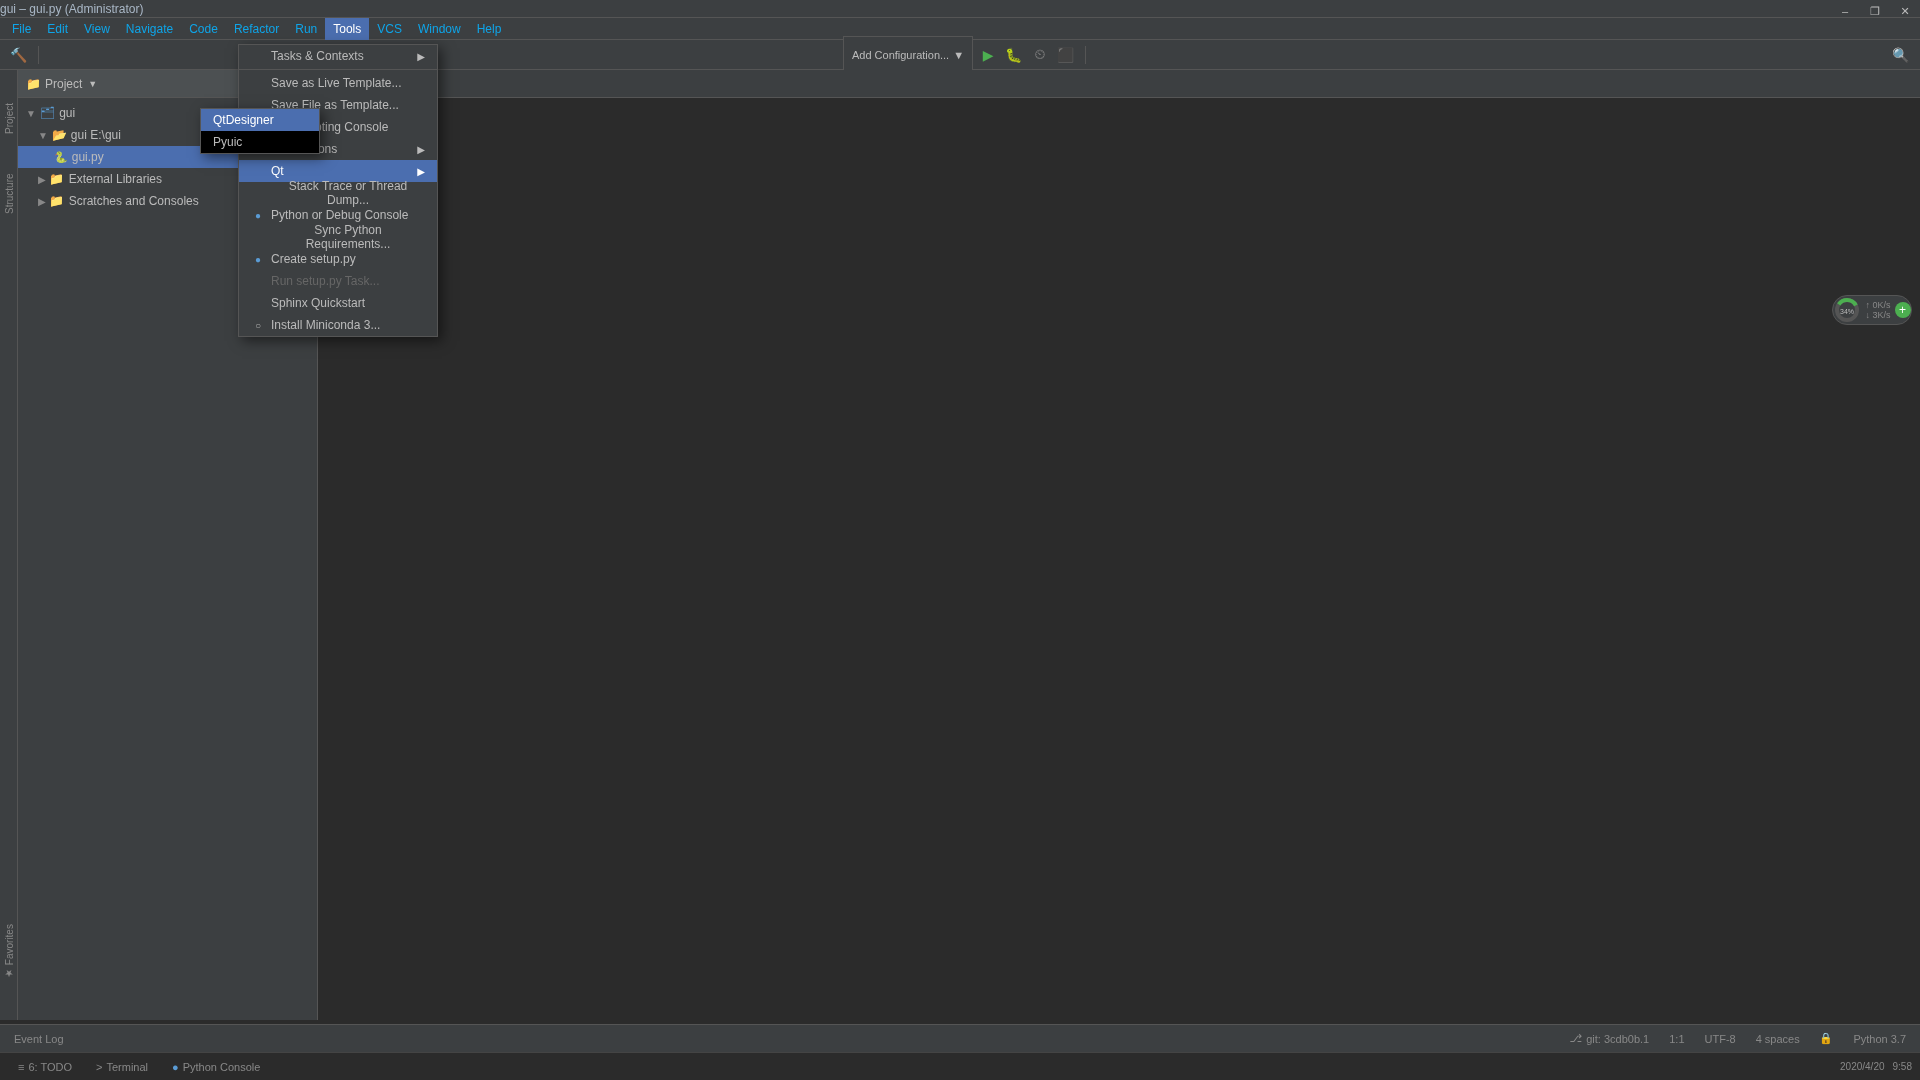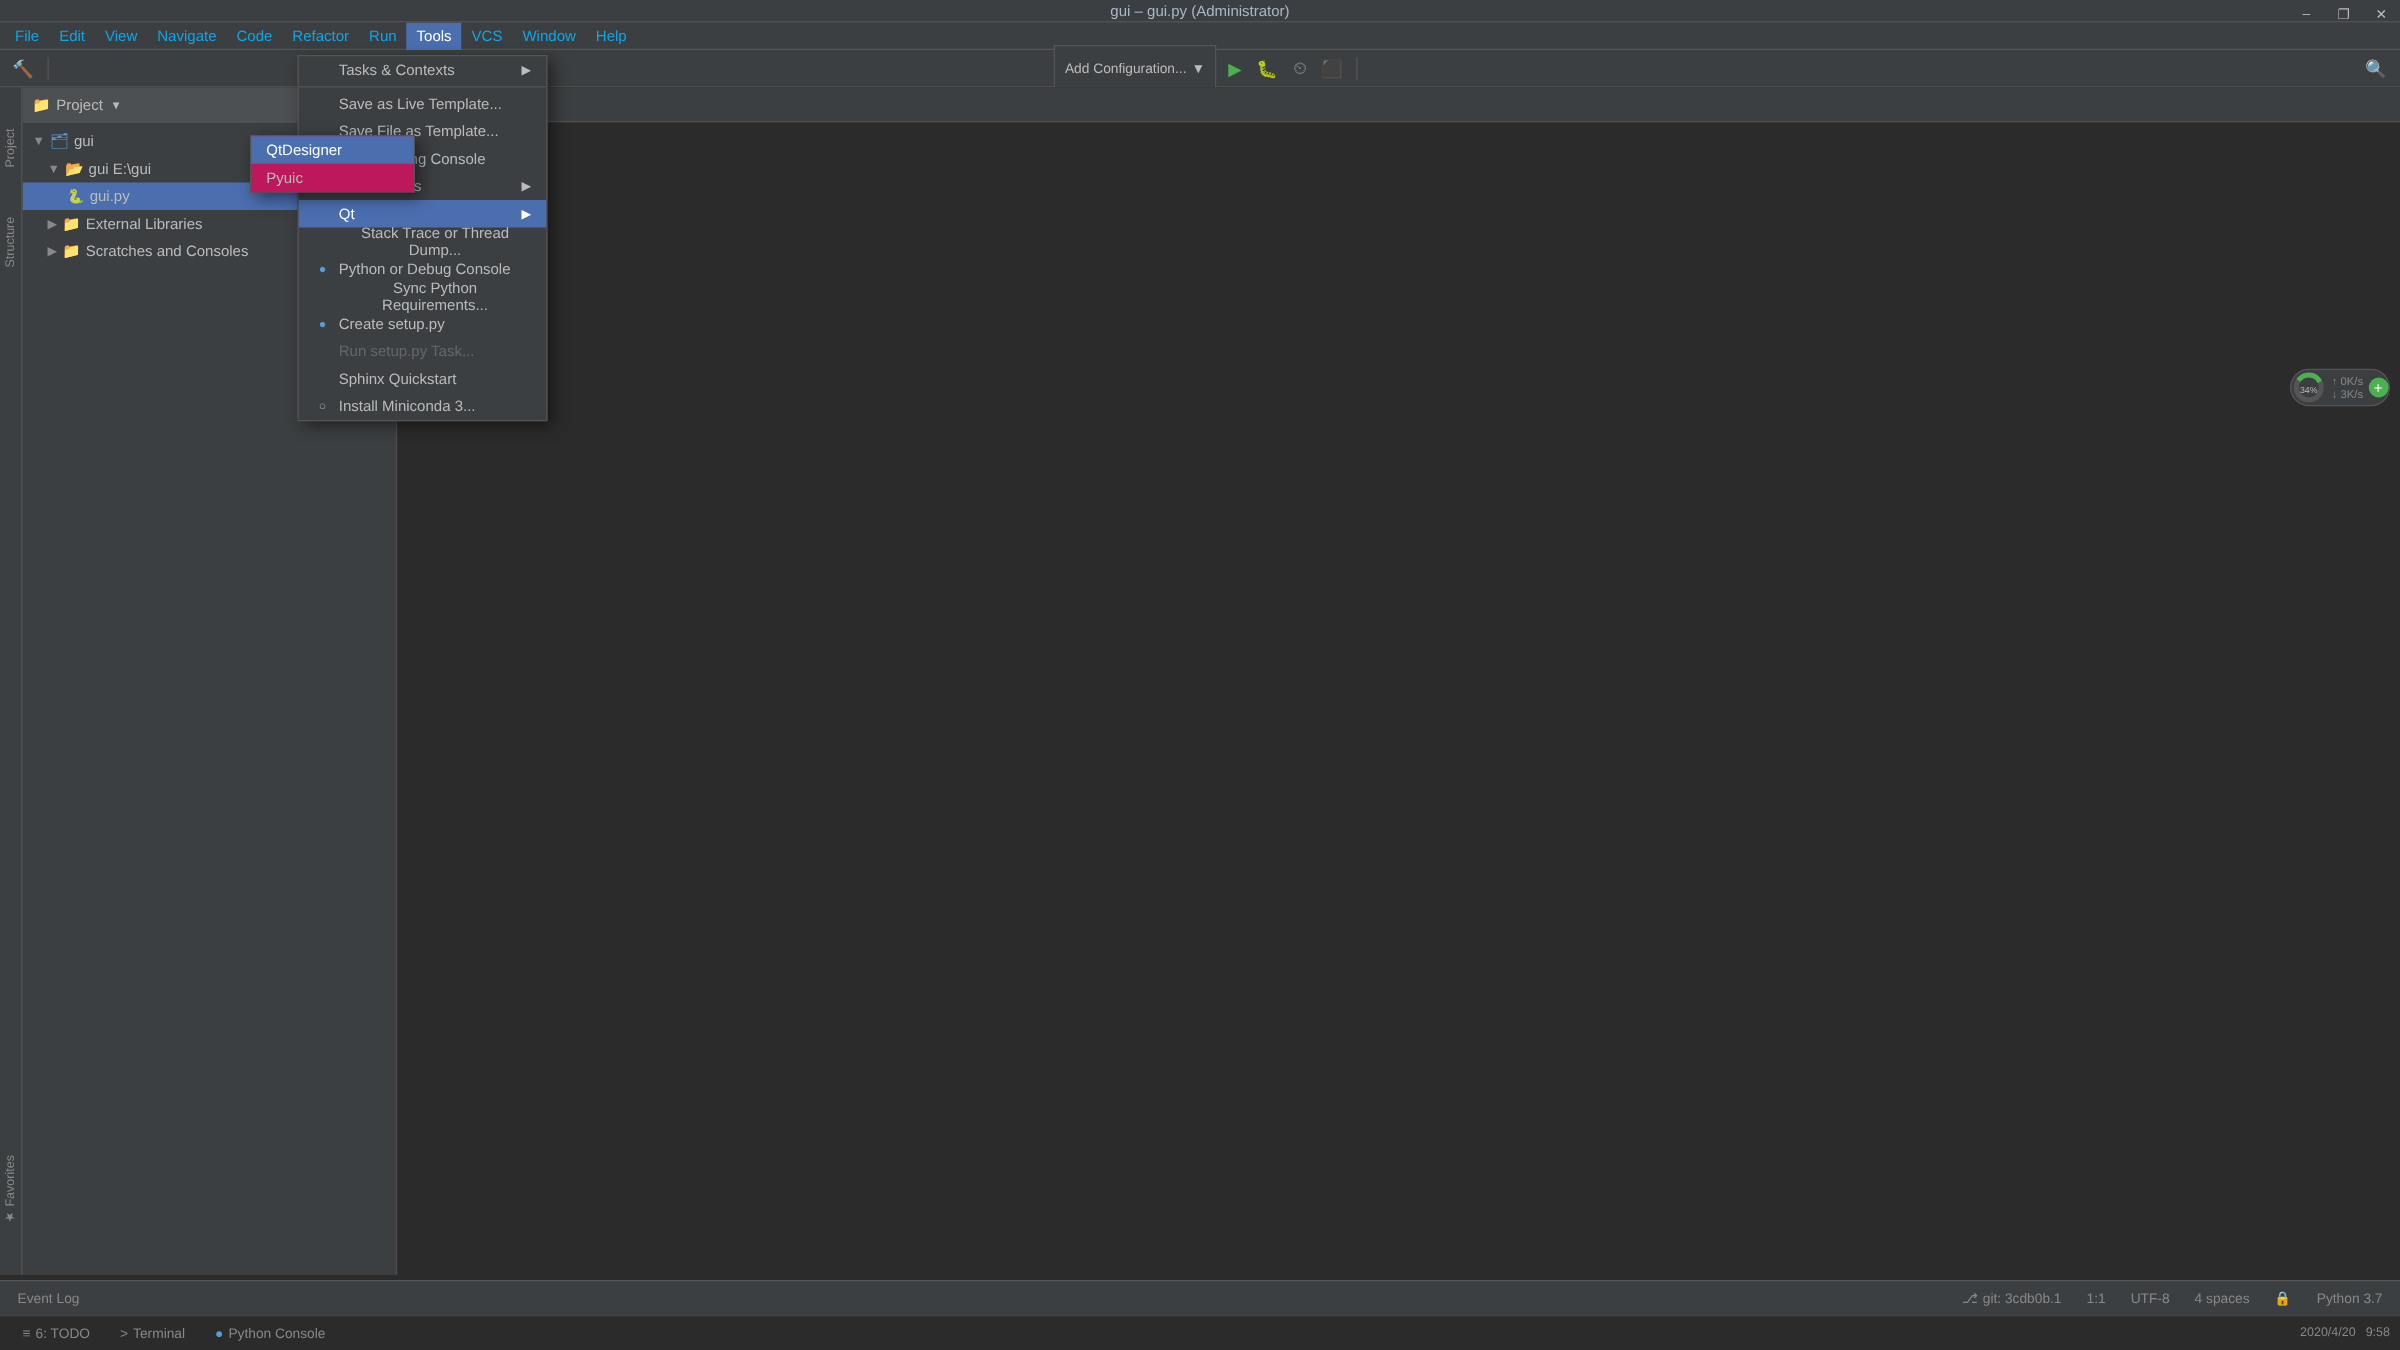--- a/index.html
+++ b/index.html
@@ -14,21 +14,20 @@
       position: relative;
     }
 
     
     #title-bar {
       width: 100%;
       height: 18px;
       background: #3c3f41;
       display: flex;
       align-items: center;
-      justify-content: center;
       position: relative;
       border-bottom: 1px solid #555;
     }
     #window-controls {
       position: absolute;
       right: 0;
       top: 0;
       display: flex;
       height: 22px;
     }
@@ -234,22 +233,22 @@
       justify-content: center;
       font-size: 10px;
       flex-shrink: 0;
     }
 
     
     #qt-submenu {
       position: absolute;
       left: 200px;
       top: 108px;
-      width: 132px;
-      background: #be185d;
+      width: 120px;
+      background: #000000;
       border: 1px solid #555;
       box-shadow: 4px 4px 12px rgba(0,0,0,0.5);
       z-index: 1001;
     }
 
     
     #status-bar {
       height: 28px;
       background: #3c3f41;
       position: absolute;

